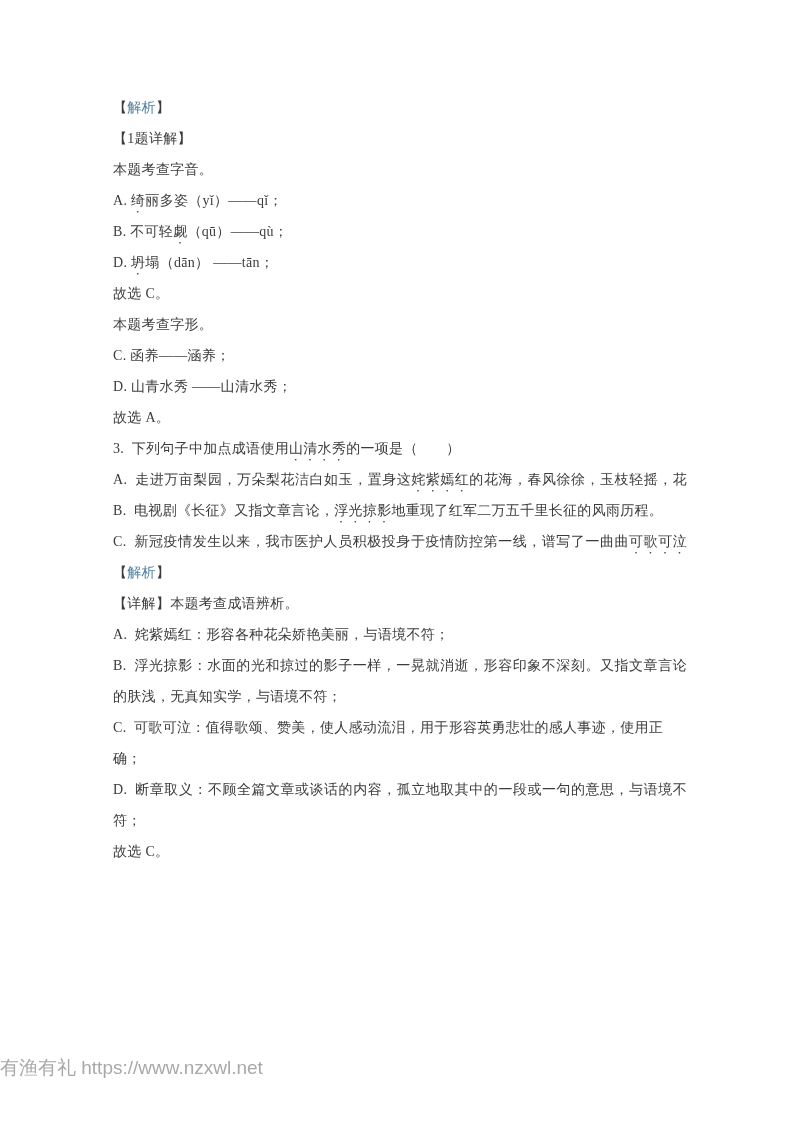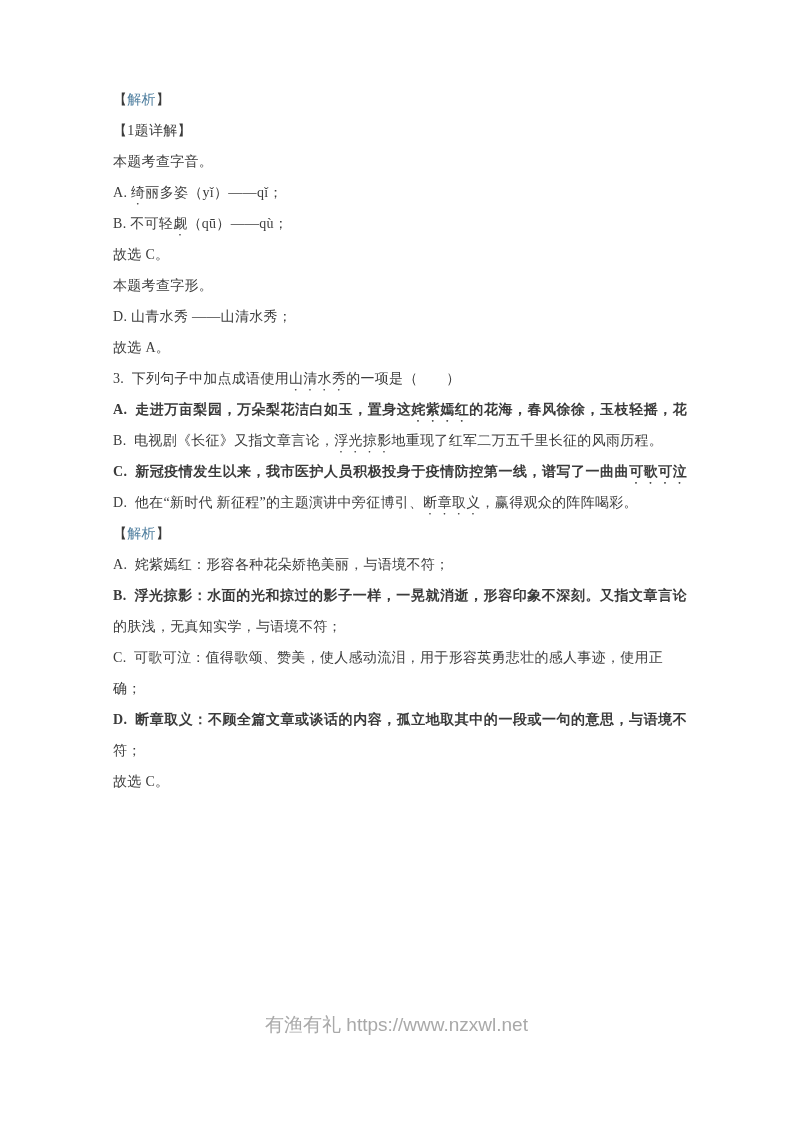--- a/index.html
+++ b/index.html
@@ -9,75 +9,76 @@
     font-family: "Liberation Serif", "DejaVu Serif", serif;
   }
   .page {
     position: relative;
     width: 793px; height: 1122px;
     background: #ffffff;
     overflow: hidden;
   }
   .doc {
     position: absolute;
-    left: 113px; top: 84px;
+    left: 113px; top: 92px;
     width: 574px;
     font-size: 14px;
     line-height: 31px;
     color: #3b3b3b;
     letter-spacing: 0.3px;
   }
   .line {
     white-space: pre-wrap;
     text-align: left;
     min-height: 31px;
   }
   .line.stretch {
     text-align: justify;
     text-align-last: justify;
-    font-weight: bold;
   }
   .blue { color: #4d7d9e; }
   .em-dot {
     -webkit-text-emphasis: filled dot #3b3b3b;
     -webkit-text-emphasis-position: under right;
     text-emphasis: filled dot #3b3b3b;
     text-emphasis-position: under right;
   }
   .footer {
     position: absolute;
-    left: 0; top: 1009px;
+    left: 0; top: 1052px;
     width: 793px;
-    text-align: center;
+    text-align: left;
     font-family: "Liberation Sans", "DejaVu Sans", sans-serif;
     font-size: 19px;
     line-height: 31px;
     color: #a9a9a9;
   }
 </style>
 </head>
 <body>
 
 <div class="page">
   <div class="doc">
       <div class="line"><span>【</span><span class="blue">解析</span><span>】</span></div>
       <div class="line"><span>【1题详解】</span></div>
       <div class="line"><span>本题考查字音。</span></div>
       <div class="line"><span>A. </span><span class="em-dot">绮</span><span>丽多姿（yǐ）——qǐ；</span></div>
       <div class="line"><span>B. 不可轻</span><span class="em-dot">觑</span><span>（qū）——qù；</span></div>
+      <div class="line"><span>D. </span><span class="em-dot">坍</span><span>塌（dān） ——tān；</span></div>
       <div class="line"><span>故选 C。</span></div>
       <div class="line"><span>本题考查字形。</span></div>
+      <div class="line"><span>C. 函养——涵养；</span></div>
       <div class="line"><span>D. 山青水秀 ——山清水秀；</span></div>
       <div class="line"><span>故选 A。</span></div>
       <div class="line"><span>3.  下列句子中加点成语使用</span><span class="em-dot">山清水秀</span><span>的一项是（　　）</span></div>
       <div class="line stretch"><span>A.  走进万亩梨园，万朵梨花洁白如玉，置身这</span><span class="em-dot">姹紫嫣红</span><span>的花海，春风徐徐，玉枝轻摇，花</span></div>
       <div class="line"><span>B.  电视剧《长征》又指文章言论，</span><span class="em-dot">浮光掠影</span><span>地重现了红军二万五千里长征的风雨历程。</span></div>
       <div class="line stretch"><span>C.  新冠疫情发生以来，我市医护人员积极投身于疫情防控第一线，谱写了一曲曲</span><span class="em-dot">可歌可泣</span></div>
-      <div class="line"><span>D.  他在“新时代 新征程”的主题演讲中旁征博引、</span><span class="em-dot">断章取义</span><span>，赢得观众的阵阵喝彩。</span></div>
       <div class="line"><span>【</span><span class="blue">解析</span><span>】</span></div>
+      <div class="line"><span>【详解】本题考查成语辨析。</span></div>
       <div class="line"><span>A.  姹紫嫣红：形容各种花朵娇艳美丽，与语境不符；</span></div>
       <div class="line stretch"><span>B.  浮光掠影：水面的光和掠过的影子一样，一晃就消逝，形容印象不深刻。又指文章言论</span></div>
       <div class="line"><span>的肤浅，无真知实学，与语境不符；</span></div>
       <div class="line"><span>C.  可歌可泣：值得歌颂、赞美，使人感动流泪，用于形容英勇悲壮的感人事迹，使用正确；</span></div>
       <div class="line stretch"><span>D.  断章取义：不顾全篇文章或谈话的内容，孤立地取其中的一段或一句的意思，与语境不</span></div>
       <div class="line"><span>符；</span></div>
       <div class="line"><span>故选 C。</span></div>
     </div>
   <div class="footer">
     <span>有渔有礼 https://www.nzxwl.net</span>

